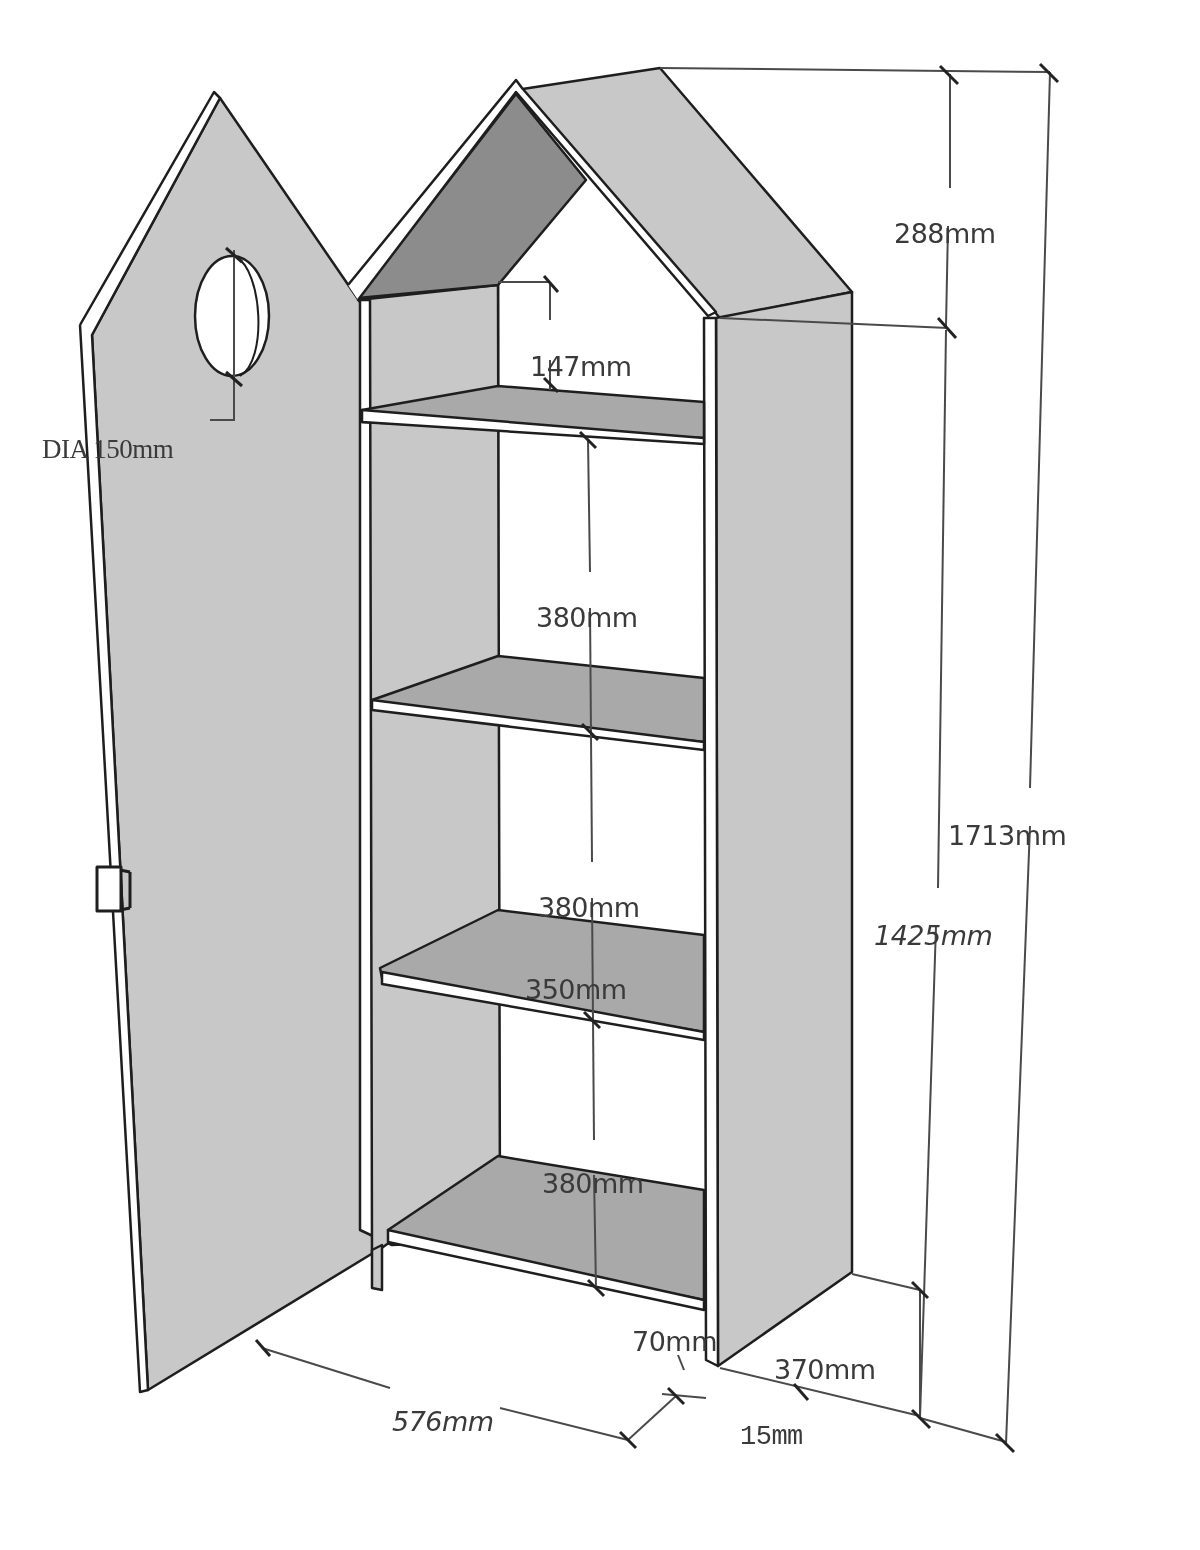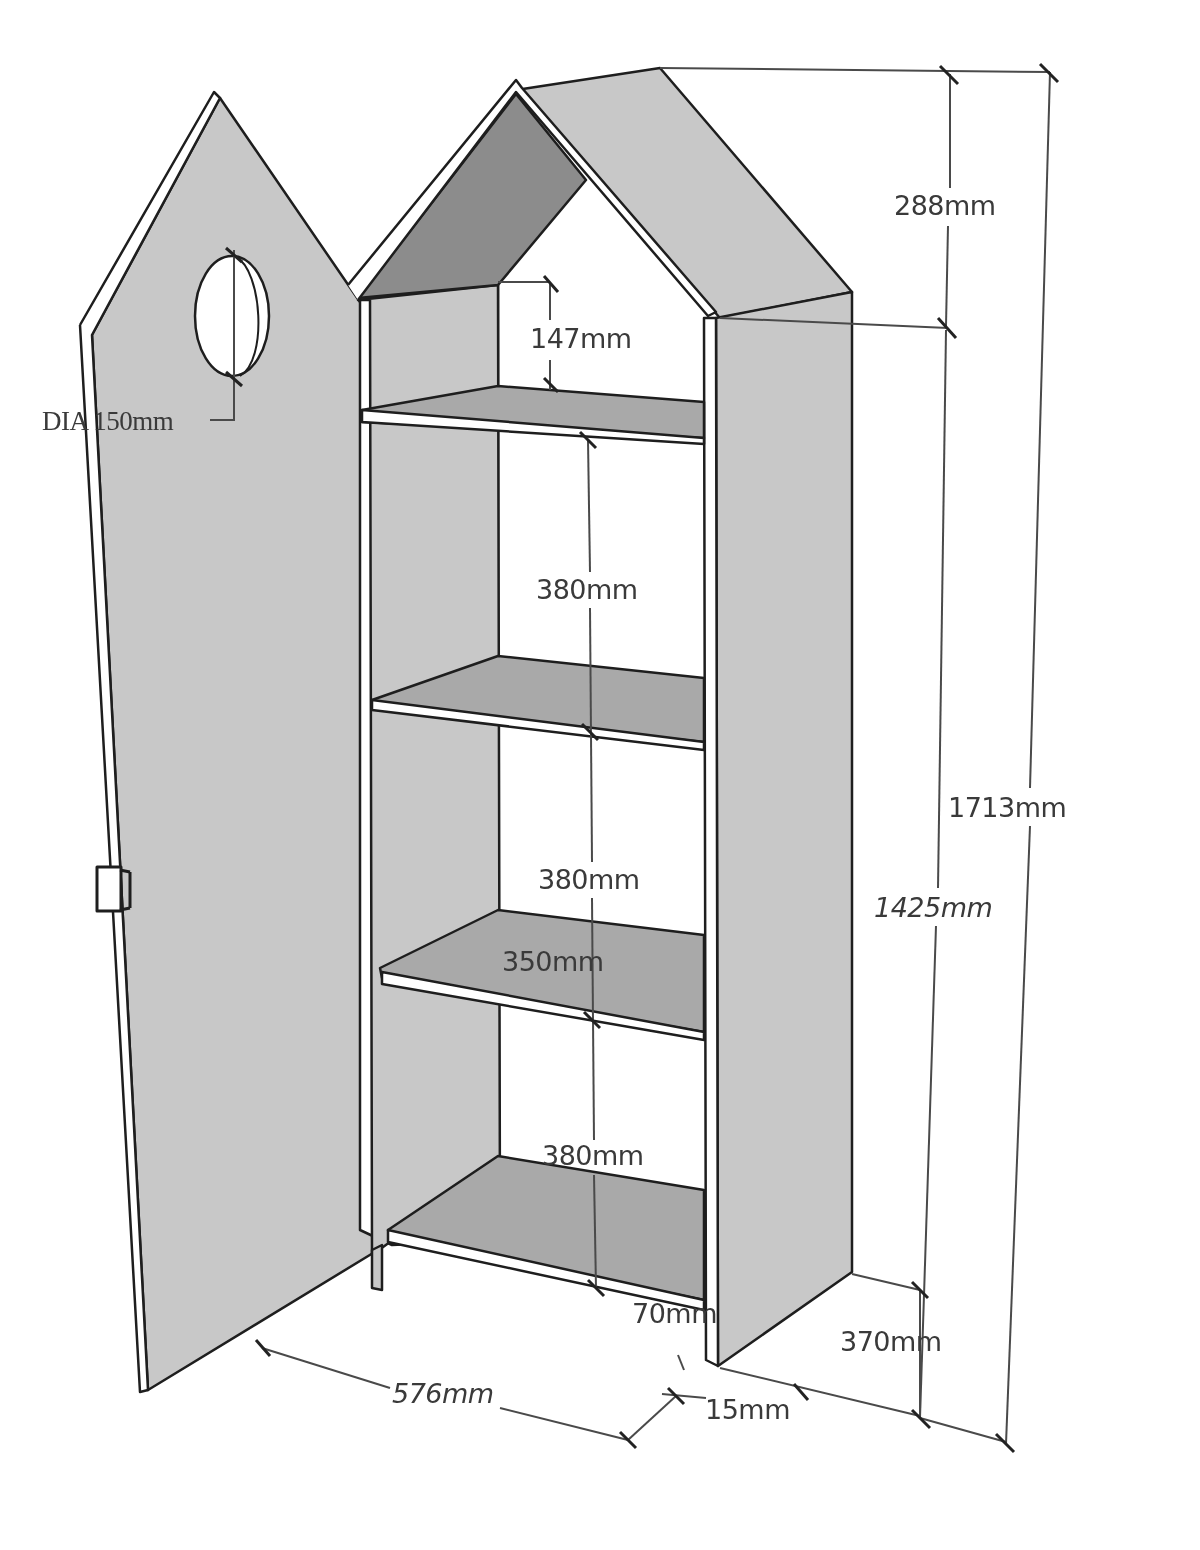--- a/index.html
+++ b/index.html
@@ -6,20 +6,21 @@
   body { width: 1200px; height: 1550px; position: relative; overflow: hidden; }
   #canvas { position: absolute; left: 0; top: 0; width: 1200px; height: 1550px; }
   .lbl {
     position: absolute;
     font-family: "DejaVu Sans", sans-serif;
     font-size: 27px;
     color: #3a3a3a;
     white-space: nowrap;
     line-height: 1;
     letter-spacing: -0.5px;
+    margin-top: 28px;
   }
 </style>
 </head>
 <body>
 
 <div id="canvas">
   <svg width="1200" height="1550" viewBox="0 0 1200 1550" xmlns="http://www.w3.org/2000/svg">
     <g stroke="#1e1e1e" stroke-width="2.5" stroke-linejoin="round" fill="none">
 
       <g>
@@ -119,22 +120,22 @@
       <line x1="620" y1="1432" x2="636" y2="1448"></line>
       <line x1="668" y1="1388" x2="684" y2="1404"></line>
     </g>
   </svg>
 
   
   <div class="lbl" style="left:42px; top:408px;font-family:Liberation Serif, serif;">DIA 150mm</div>
   <div class="lbl" style="left:530px; top:325px;">147mm</div>
   <div class="lbl" style="left:536px; top:576px;">380mm</div>
   <div class="lbl" style="left:538px; top:866px;">380mm</div>
-  <div class="lbl" style="left:502px; top:948px;">350mm</div>
+  <div class="lbl" style="left:525px; top:948px;">350mm</div>
   <div class="lbl" style="left:542px; top:1142px;">380mm</div>
   <div class="lbl" style="left:894px; top:192px;">288mm</div>
   <div class="lbl" style="left:874px; top:894px;font-style:italic;">1425mm</div>
   <div class="lbl" style="left:948px; top:794px;">1713mm</div>
-  <div class="lbl" style="left:840px; top:1328px;">370mm</div>
+  <div class="lbl" style="left:774px; top:1328px;">370mm</div>
   <div class="lbl" style="left:392px; top:1380px;font-style:italic;">576mm</div>
-  <div class="lbl" style="left:705px; top:1396px;">15mm</div>
+  <div class="lbl" style="left:740px; top:1396px;font-family:Liberation Mono, monospace;">15mm</div>
   <div class="lbl" style="left:632px; top:1300px;">70mm</div>
 </div>
 
 </body></html>

